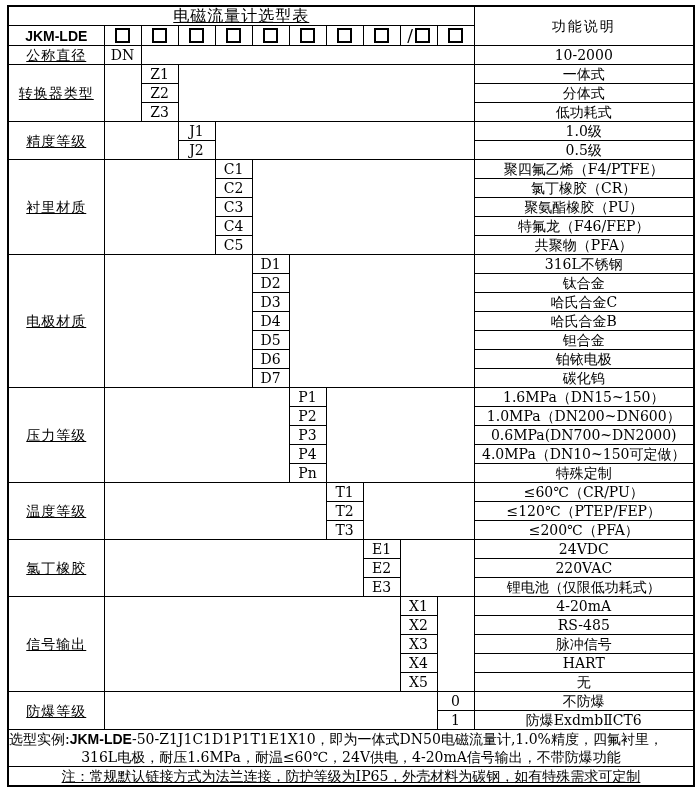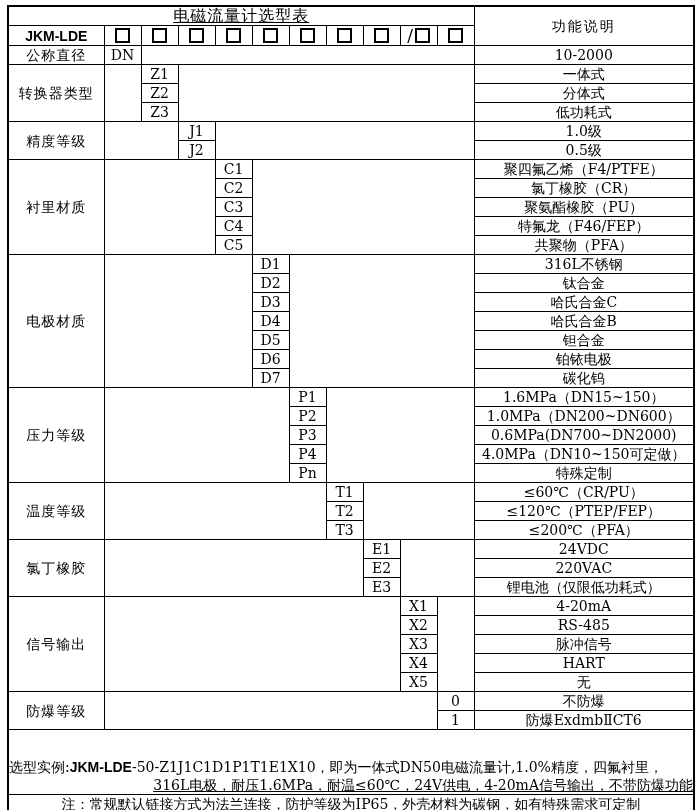--- a/index.html
+++ b/index.html
@@ -28,28 +28,28 @@
     height:22px;text-align:left;padding-left:5px;
     font-family:"Liberation Sans","DejaVu Sans",sans-serif;
     font-weight:bold;font-size:15px;
   }
   td.box-cell{height:22px;}
   .box{
     display:inline-block;width:11px;height:11px;
     border:2px solid #000;vertical-align:-2px;background:#fff;
   }
   .slash{font-size:17px;margin-right:2px;}
-  td.cat{font-size:15px;letter-spacing:1px;}
+  td.cat{font-size:15px;letter-spacing:1px;text-decoration:underline;}
   td.code-left{text-align:left;padding-left:3px;}
   td.example-cell{
     height:44px;text-align:left;padding:1px 3px;
     font-size:15px;line-height:21px;white-space:normal;
   }
-  .ex-line1{text-align:left;margin-top:28px;}
-  .ex-line2{text-align:right;text-decoration:underline;}
+  .ex-line1{text-align:left;}
+  .ex-line2{text-align:center;}
   .model-bold{
     font-family:"Liberation Sans","DejaVu Sans",sans-serif;
     font-weight:bold;
   }
   td.note-cell{
     height:22px;text-align:left;padding:0 3px;
     font-size:15px;line-height:22px;text-decoration:underline;
   }
 </style>
 </head>

